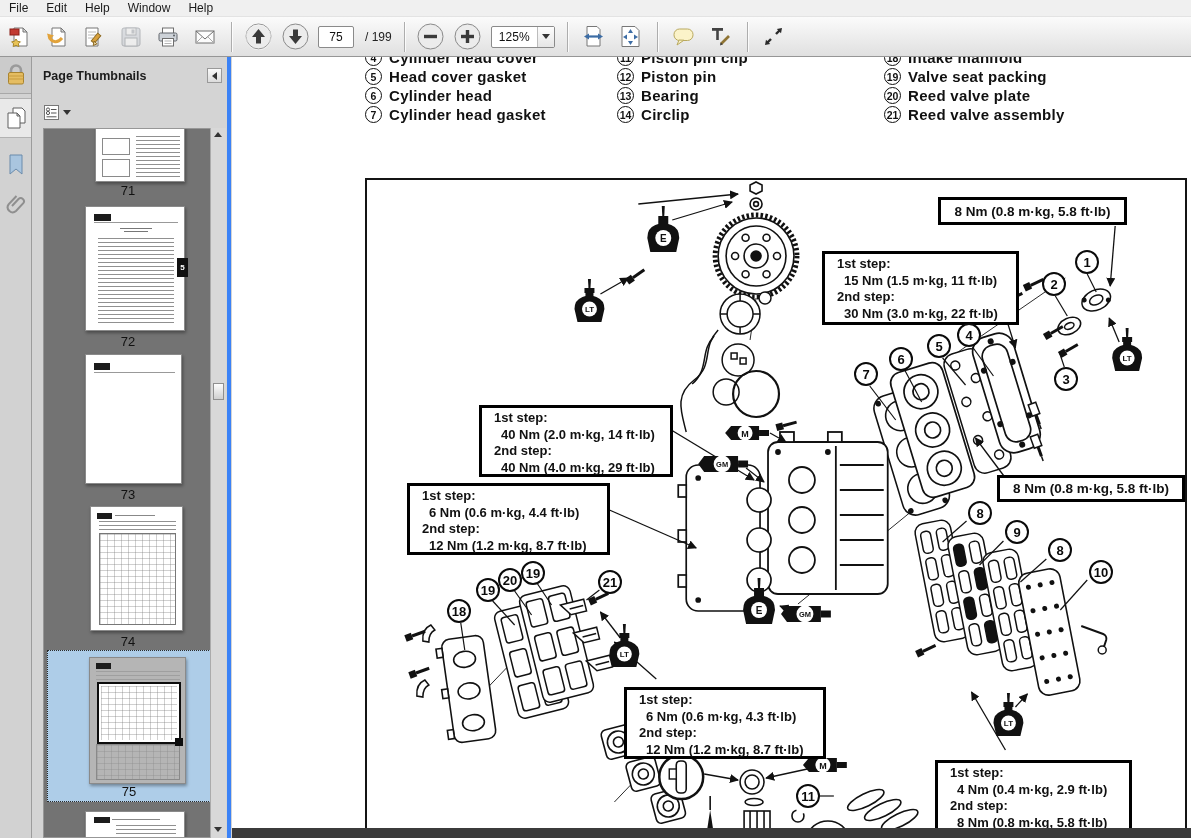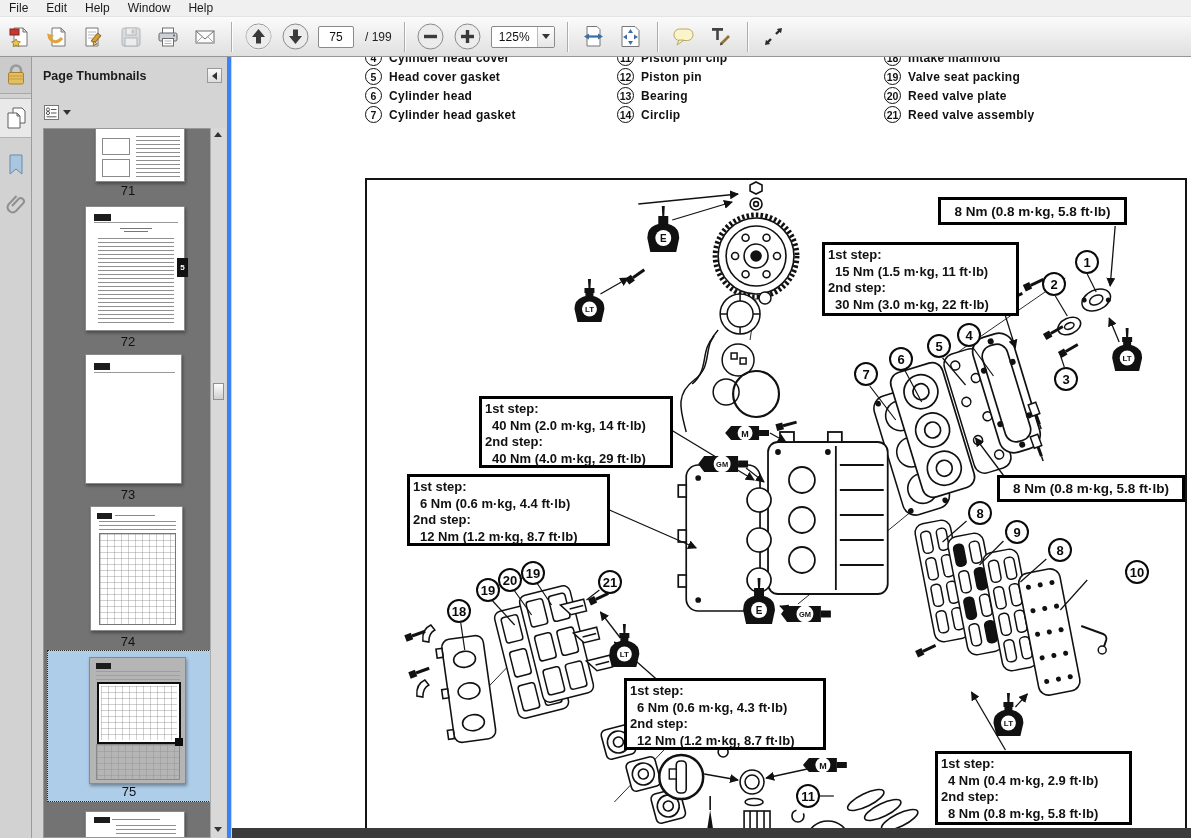--- a/index.html
+++ b/index.html
@@ -61,29 +61,29 @@
   .scrollbar { position:absolute; right:1px; top:71px; width:16px; bottom:0; background:#d8d8d8; border-left:1px solid #ababab; }
   .sb-thumbtrack { position:absolute; left:2px; top:255px; width:11px; height:17px;
                    background:linear-gradient(#fdfdfd,#cfcfcf); border:1px solid #8f8f8f; }
 
   
   .docarea { position:absolute; left:232px; top:57px; right:0; bottom:0; background:#fff; overflow:hidden; }
   .plist-col { position:absolute; top:-9px; }
   .plist-row { display:flex; align-items:center; height:19px; gap:7px; }
   .pnum { width:17px; height:17px; border:1.5px solid #111; border-radius:50%; font-size:10.5px; font-weight:bold;
           color:#111; display:flex; align-items:center; justify-content:center; flex:0 0 auto; }
-  .plabel { font-size:12px; font-weight:bold; color:#111; letter-spacing:.3px; white-space:nowrap; }
+  .plabel { font-size:15px; font-weight:bold; color:#111; letter-spacing:.3px; white-space:nowrap; }
 
   .dbox { position:absolute; left:133px; top:121px; width:822px; height:664px; border:2px solid #141414; background:#fff; }
   .art { position:absolute; left:0; top:0; width:100%; height:100%; }
 
   .callout { position:absolute; border:3px solid #000; background:#fff; color:#111; z-index:3; }
   .callout.single { display:flex; align-items:center; justify-content:center;
                     font-size:13.5px; font-weight:bold; white-space:nowrap; }
-  .callout.steps { padding:2px 3px; }
+  .callout.steps { padding:2px 12px;margin-top:9px; }
   .sl { font-size:13px; font-weight:bold; line-height:16.5px; white-space:nowrap; }
   .sl.v { padding-left:7px; }
 
   .bubble { position:absolute; width:24px; height:24px; border:2px solid #0a0a0a; border-radius:50%; background:#fff;
             font-size:13px; font-weight:bold; color:#0a0a0a; display:flex; align-items:center; justify-content:center; z-index:3; }
 
   .page-bottom { position:absolute; left:0; right:0; bottom:0; height:10px; background:#3b3b3b; z-index:6; }
 </style>
 </head>
 <body>
@@ -852,21 +852,21 @@
     <div class="bubble" style="left:708px; top:70px;">1</div>
     <div class="bubble" style="left:675px; top:92px;">2</div>
     <div class="bubble" style="left:687px; top:187px;">3</div>
     <div class="bubble" style="left:590px; top:143px;">4</div>
     <div class="bubble" style="left:560px; top:154px;">5</div>
     <div class="bubble" style="left:522px; top:167px;">6</div>
     <div class="bubble" style="left:487px; top:182px;">7</div>
     <div class="bubble" style="left:601px; top:321px;">8</div>
     <div class="bubble" style="left:638px; top:340px;">9</div>
     <div class="bubble" style="left:681px; top:358px;">8</div>
-    <div class="bubble" style="left:722px; top:380px;margin-left:36px;">10</div>
+    <div class="bubble" style="left:722px; top:380px;">10</div>
     <div class="bubble" style="left:429px; top:604px;">11</div>
     <div class="bubble" style="left:80px;  top:419px;">18</div>
     <div class="bubble" style="left:109px; top:398px;">19</div>
     <div class="bubble" style="left:131px; top:388px;">20</div>
     <div class="bubble" style="left:154px; top:381px;">19</div>
     <div class="bubble" style="left:231px; top:390px;">21</div>
   </div>
 
   <div class="page-bottom"></div>
 </div>

